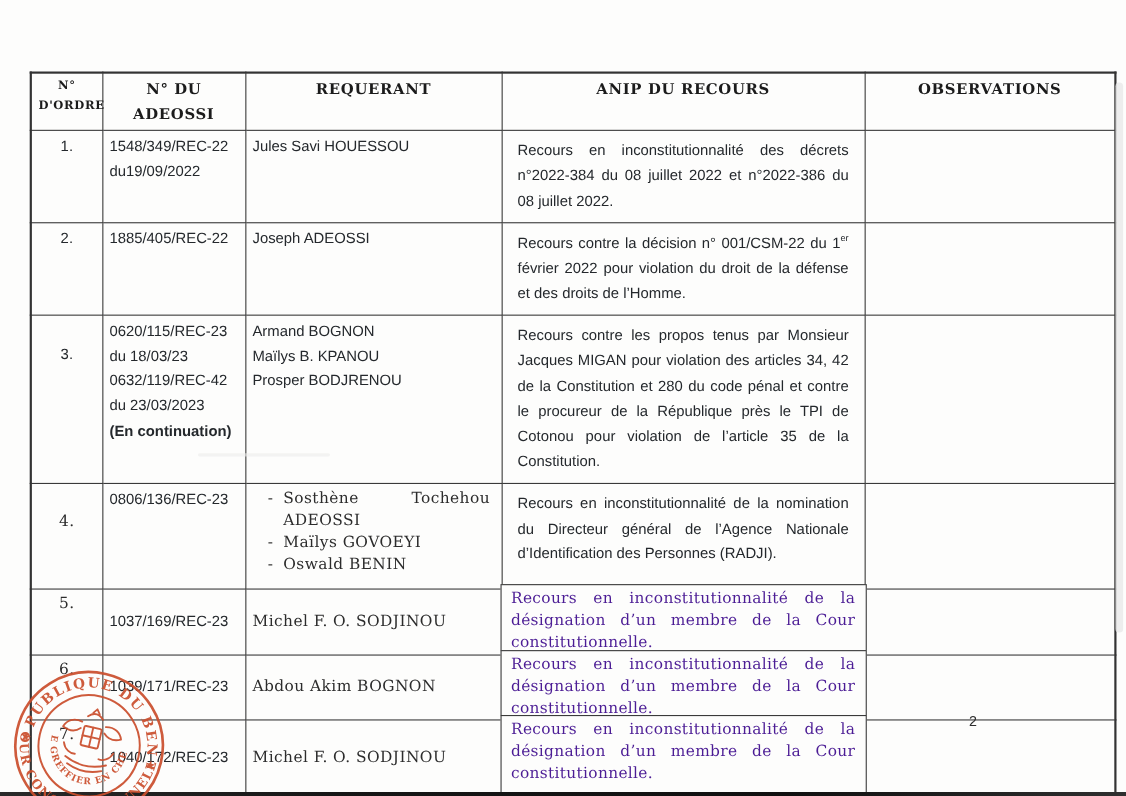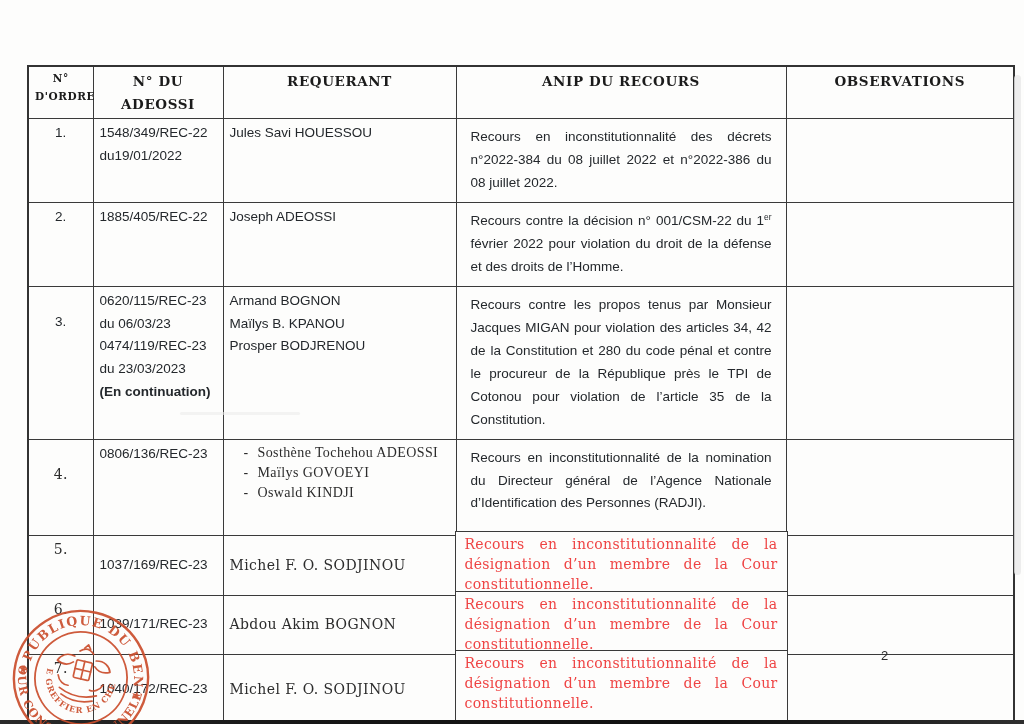--- a/index.html
+++ b/index.html
@@ -51,27 +51,27 @@
   
   td.col-objet { position:relative; padding:0; }
   .objet {
     padding:4px 8px 4px 8px; text-align:justify; line-height:1.7;
   }
   
   tbody tr:nth-child(n+5) .objet {
     position:absolute; top:-5px; left:-2px; right:-2px; bottom:3px;
     border:1.6px solid #3a3a3a; background:#fdfdfc;
     font-family:"DejaVu Serif", serif; font-size:14px; letter-spacing:.3px;
-    line-height:1.46; padding:2px 9px; color:#ef4444;
+    line-height:1.46; padding:2px 9px; color:#4c1d95;
   }
   sup { font-size:.62em; vertical-align:super; line-height:0; }
   
   .req-item { display:flex; }
   .req-dash { flex:none; width:14px; margin-left:14px; }
-  .req-name { flex:1; text-align:justify; padding-right:4px;font-family:Liberation Serif, serif; }
+  .req-name { flex:1; text-align:justify; padding-right:4px; }
   
   .page-number {
     position:absolute; left:881px; top:648px; font-size:13px; color:#2d2d2d;
     font-family:"Liberation Sans", sans-serif;
   }
   
   .edge-shadow {
     position:absolute; right:3px; top:75px; width:7px; height:500px;
     background:#e9e9e8; border-radius:4px; opacity:.8;
   }
@@ -113,21 +113,21 @@
         <th>REQUERANT</th>
         <th>ANIP DU RECOURS</th>
         <th>OBSERVATIONS</th>
       </tr>
     </thead>
     <tbody>
         <tr>
           <td class="col-ordre">1.</td>
           <td class="col-recours">
             <div>1548/349/REC-22</div>
-            <div>du19/01/2022</div>
+            <div>du19/09/2022</div>
           </td>
           <td class="col-requerant">
             <div>Jules Savi HOUESSOU</div>
           </td>
           <td class="col-objet">
             <div class="objet">Recours en inconstitutionnalité des décrets n°2022-384 du 08 juillet 2022 et n°2022-386 du 08 juillet 2022.</div>
           </td>
           <td class="col-observations"></td>
         </tr>
         <tr>
@@ -140,22 +140,22 @@
           </td>
           <td class="col-objet">
             <div class="objet">Recours contre la décision n° 001/CSM-22 du 1<sup>er</sup> février 2022 pour violation du droit de la défense et des droits de l’Homme.</div>
           </td>
           <td class="col-observations"></td>
         </tr>
         <tr>
           <td class="col-ordre">3.</td>
           <td class="col-recours">
             <div>0620/115/REC-23</div>
-            <div>du 06/03/23</div>
-            <div>0474/119/REC-23</div>
+            <div>du 18/03/23</div>
+            <div>0632/119/REC-42</div>
             <div>du 23/03/2023</div>
             <div><b>(En continuation)</b></div>
           </td>
           <td class="col-requerant">
             <div>Armand BOGNON</div>
             <div>Maïlys B. KPANOU</div>
             <div>Prosper BODJRENOU</div>
           </td>
           <td class="col-objet">
             <div class="objet">Recours contre les propos tenus par Monsieur Jacques MIGAN pour violation des articles 34, 42 de la Constitution et 280 du code pénal et contre le procureur de la République près le TPI de Cotonou pour violation de l’article 35 de la Constitution.</div>
@@ -171,21 +171,21 @@
             <div class="req-item">
               <span class="req-dash">-</span>
               <span class="req-name">Sosthène Tochehou ADEOSSI</span>
             </div>
             <div class="req-item">
               <span class="req-dash">-</span>
               <span class="req-name">Maïlys GOVOEYI</span>
             </div>
             <div class="req-item">
               <span class="req-dash">-</span>
-              <span class="req-name">Oswald KINDJI</span>
+              <span class="req-name">Oswald BENIN</span>
             </div>
           </td>
           <td class="col-objet">
             <div class="objet">Recours en inconstitutionnalité de la nomination du Directeur général de l’Agence Nationale d’Identification des Personnes (RADJI).</div>
           </td>
           <td class="col-observations"></td>
         </tr>
         <tr>
           <td class="col-ordre">5.</td>
           <td class="col-recours">

